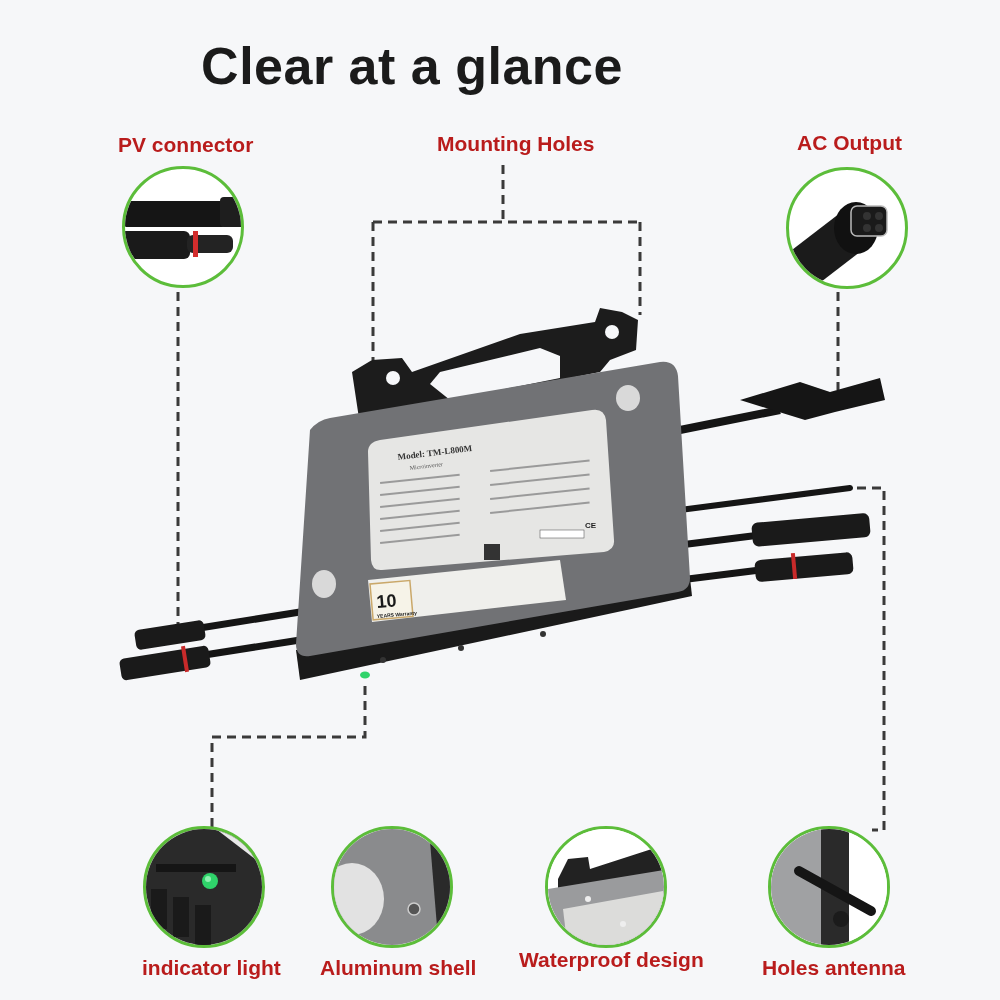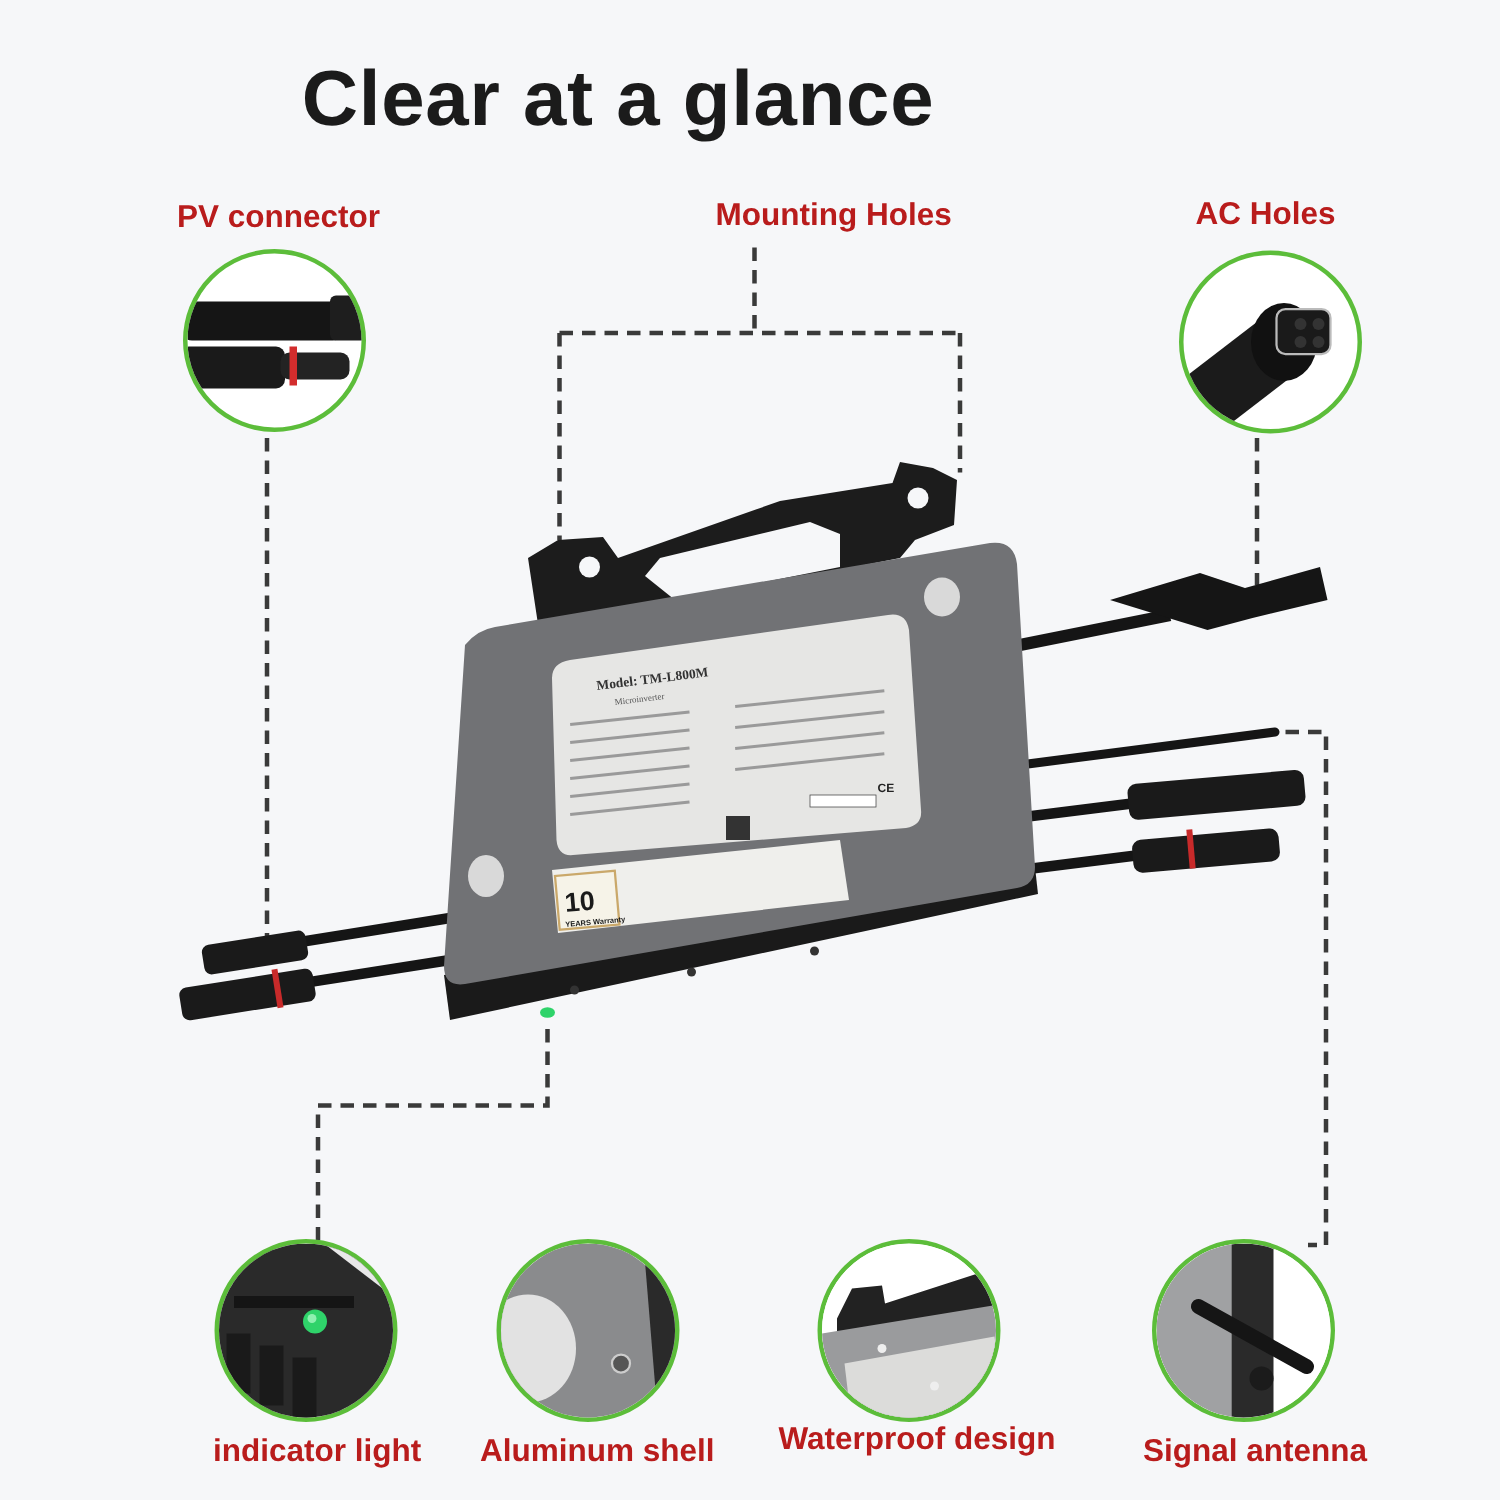--- a/index.html
+++ b/index.html
@@ -9,22 +9,22 @@
   .circle{position:absolute;border:3px solid #5cbd3a;border-radius:50%;background:#fff;overflow:hidden;box-sizing:border-box;}
   svg.lines{position:absolute;left:0;top:0;}
   .device{position:absolute;left:0;top:0;}
 </style>
 </head>
 <body>
 
 <div class="title">Clear at a glance</div>
 
 <div class="label" style="left:118px;top:133px;">PV connector</div>
-<div class="label" style="left:437px;top:132px;margin-left:40px;">Mounting Holes</div>
-<div class="label" style="left:797px;top:131px;">AC Holes</div>
+<div class="label" style="left:437px;top:132px;">Mounting Holes</div>
+<div class="label" style="left:797px;top:131px;">AC Output</div>
 
 <svg class="lines" width="1000" height="1000">
   <g stroke="#3a3a3a" stroke-width="3" stroke-dasharray="9,6" fill="none">
 
     <path d="M178 292 L178 640"></path>
 
     <path d="M503 165 L503 222"></path>
     <path d="M373 222 L640 222"></path>
     <path d="M373 222 L373 360"></path>
     <path d="M640 222 L640 315"></path>
@@ -164,13 +164,13 @@
     <rect x="0" y="0" width="50" height="122" fill="#a0a1a3"></rect>
     <rect x="50" y="0" width="28" height="122" fill="#2a2a2a"></rect>
     <path d="M28 42 L100 82" stroke="#151515" stroke-width="10" stroke-linecap="round"></path>
     <circle cx="70" cy="90" r="8" fill="#1b1b1b"></circle>
   </svg>
 </div>
 
 <div class="label" style="left:142px;top:956px;">indicator light</div>
 <div class="label" style="left:320px;top:956px;">Aluminum shell</div>
 <div class="label" style="left:519px;top:948px;text-align:center;">Waterproof design</div>
-<div class="label" style="left:762px;top:956px;">Signal antenna</div>
+<div class="label" style="left:762px;top:956px;">Holes antenna</div>
 
 </body></html>

